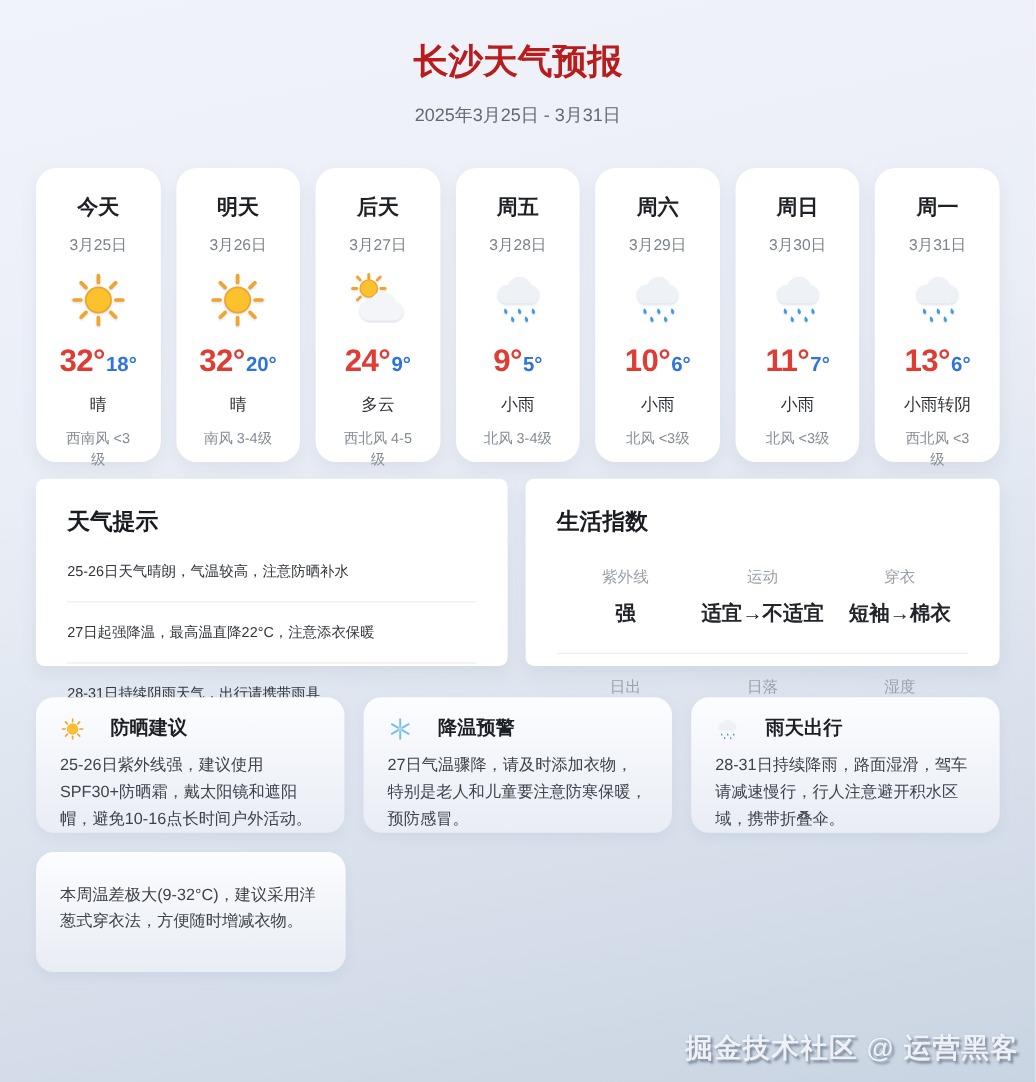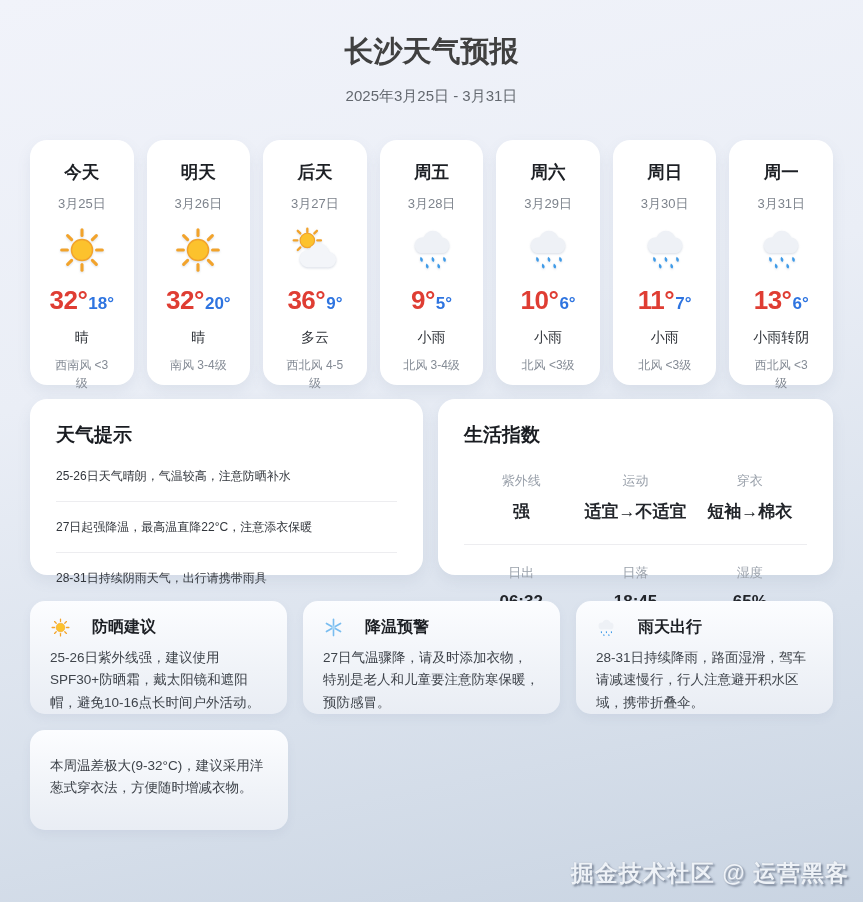--- a/index.html
+++ b/index.html
@@ -3,21 +3,21 @@
 <meta charset="utf-8">
 <style>
   * { margin:0; padding:0; box-sizing:border-box; }
   html,body { width:863px; height:902px; }
   body {
     font-family:"Liberation Sans","DejaVu Sans",sans-serif;
     background:linear-gradient(168deg,#f1f3fa 0%,#eaeef6 38%,#d9e1ec 72%,#c9d4e2 100%);
     position:relative; overflow:hidden; color:#1d2025;
   }
   .header { text-align:center; padding-top:32px; }
-  .page-title { font-size:29px; font-weight:800; color:#404040; }
+  .page-title { font-size:29px; font-weight:800; color:#b91c1c; }
   .date-range { margin-top:15px; font-size:15px; color:#63686f; }
 
   .days-row { display:flex; gap:13px; padding:0 30px; margin-top:34px; }
   .day-card {
     flex:1; background:#fff; border-radius:17px; text-align:center;
     box-shadow:0 6px 14px rgba(96,114,148,.10);
     padding:20px 4px 14px; height:245px; display:flex; flex-direction:column; align-items:center;
   }
   .day-name { font-size:17.5px; font-weight:700; color:#1d2025; }
   .day-date { font-size:13px; color:#7d838c; margin-top:11px; }
@@ -25,22 +25,22 @@
   .wicon svg { display:block; filter:drop-shadow(0 1px 1px rgba(140,155,180,.35)); }
   .temps { display:flex; align-items:baseline; gap:1px; }
   .high-temp { font-size:26px; font-weight:800; color:#df3d33; letter-spacing:-.5px; }
   .low-temp { font-size:17px; font-weight:700; color:#2e74e0; }
   .weather-desc { font-size:14px; color:#30343a; margin-top:13px; }
   .wind-info { font-size:12px; color:#848b95; margin-top:9px; line-height:1.5; }
   .wind--wrap { max-width:64px; }
 
   .mid-row { display:flex; gap:15px; padding:0 30px; margin-top:14px; }
   .panel {
-    background:#fff; border-radius:17px; box-shadow:0 6px 14px rgba(96,114,148,.10);
-    padding:23px 26px; height:176px;
+    background:#fff; border-radius:7px; box-shadow:0 6px 14px rgba(96,114,148,.10);
+    padding:23px 26px; height:156px;
   }
   .tips-panel { width:393px; }
   .life-panel { flex:1; }
   .section-title { font-size:19px; font-weight:700; color:#191c21; }
   .tips-list { margin-top:3px; }
   .tip-item { font-size:12px; color:#32363c; padding:17px 0 16px; border-bottom:1px solid #ededf0; line-height:1.4; }
   .tip-item:last-child { border-bottom:none; }
   .life-grid { display:grid; grid-template-columns:repeat(3,1fr); margin-top:24px; }
   .life-cell { text-align:center; }
   .li-label { font-size:13px; color:#9aa1ab; }
@@ -162,21 +162,21 @@
 
   <div class="day-card">
     <div class="day-name">后天</div>
     <div class="day-date">3月27日</div>
     <div class="wicon">
         <svg width="46" height="46" viewBox="0 0 48 48">
           <use href="#icn-partly"></use>
         </svg>
       </div>
     <div class="temps">
-      <span class="high-temp">36°</span>
+      <span class="high-temp">24°</span>
       <span class="low-temp">9°</span>
     </div>
     <div class="weather-desc">多云</div>
     <div class="wind-info wind--wrap">西北风 4-5级</div>
   </div>
 
   <div class="day-card">
     <div class="day-name">周五</div>
     <div class="day-date">3月28日</div>
     <div class="wicon">

